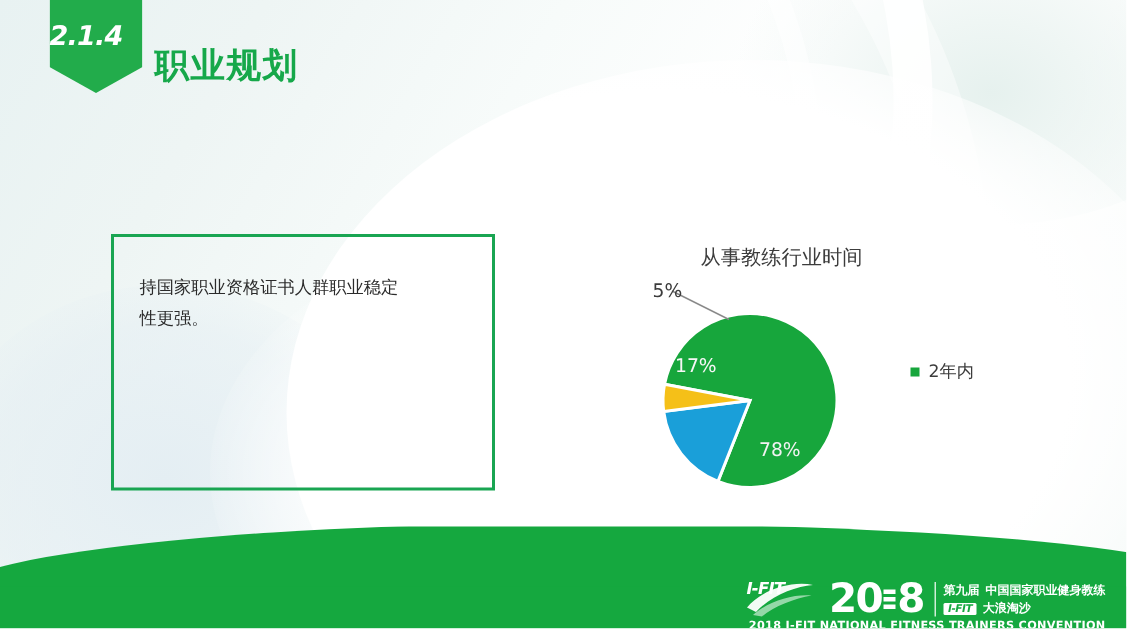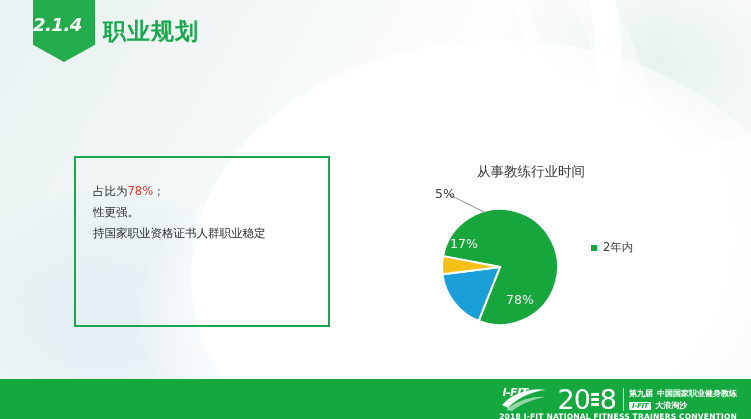--- a/index.html
+++ b/index.html
@@ -87,21 +87,21 @@
     color: #ffffff;
     font-size: 18px;
     font-weight: bold;
     font-style: italic;
     letter-spacing: -0.5px;
     z-index: 6;
     font-family: "DejaVu Sans", "Liberation Sans", sans-serif;
   }
   .header-title {
     position: absolute;
-    left: 103px; top: 16px;
+    left: 103px; top: 28px;
     color: #16a84a;
     font-size: 23px;
     font-weight: bold;
     letter-spacing: 1px;
     z-index: 6;
   }
 
   
   .lead {
     position: absolute;
@@ -133,21 +133,21 @@
     color: #2b2b2b;
     font-size: 11.5px;
     line-height: 21px;
     z-index: 7;
   }
   .callout-text .hl { color: #e8342a; }
 
   
   .chart-title {
     position: absolute;
-    left: 477px; top: 163px;
+    left: 467px; top: 163px;
     width: 190px;
     text-align: left;
     color: #3c3c3c;
     font-size: 13.5px;
     z-index: 7;
   }
   .pie-wrap {
     position: absolute;
     left: 424px; top: 186px;
     width: 160px; height: 148px;
@@ -158,41 +158,41 @@
     color: #3c3c3c;
     font-size: 12.5px;
     z-index: 8;
   }
   .pct-78 { left: 506px; top: 292px; color:#f2f2f2; }
   .pct-17 { left: 450px; top: 236px; color:#f7f7f7; }
   .pct-5  { left: 435px; top: 186px; color:#3c3c3c; }
 
   .legend {
     position: absolute;
-    left: 591px; top: 240px;
+    left: 607px; top: 240px;
     display: flex;
     align-items: center;
     gap: 6px;
     z-index: 7;
   }
   .legend-swatch {
     width: 6px; height: 6px;
     background: #17a63c;
     display: inline-block;
   }
   .legend-label {
     color: #3c3c3c;
     font-size: 11.5px;
   }
 
   
   .footer {
     position: absolute;
     left: 0; bottom: 0;
-    width: 751px; height: 40px;
+    width: 751px; height: 68px;
     overflow: hidden;
     z-index: 8;
   }
   .footer-fill {
     position: absolute;
     left: -40px; bottom: -50px;
     width: 840px; height: 120px;
     background: #15a83f;
     border-radius: 50% 50% 0 0 / 42% 30% 0 0;
   }
@@ -221,21 +221,21 @@
     color: #ffffff;
     font-size: 11px;
     font-weight: bold;
     font-style: italic;
     letter-spacing: -0.5px;
   }
   .year-block {
     display: flex;
     align-items: center;
     color: #ffffff;
-    font-weight: normal;
+    font-weight: bold;
     font-size: 27px;
     letter-spacing: -1px;
     line-height: 1;
     text-align: center;
   }
   .year-sep {
     display: inline-flex;
     flex-direction: column;
     justify-content: center;
     gap: 2px;
@@ -300,23 +300,22 @@
     <div class="blob-white2"></div>
   </div>
 
   <div class="pennant"></div>
   <div class="pennant-label">2.1.4</div>
   <div class="header-title">职业规划</div>
 
 
   <div class="callout"></div>
   <div class="callout-text">
-    <div><span>占比为</span><span class="hl">78%</span><span>；</span></div>
+    <div>持国家职业资格证书人群职业稳定</div>
     <div>性更强。</div>
-    <div>持国家职业资格证书人群职业稳定</div>
   </div>
 
   <div class="chart-title">从事教练行业时间</div>
 
   <div class="pie-wrap">
     <svg width="160" height="148" viewBox="0 0 160 148">
       <g>
         <path id="slice0" stroke="#ffffff" stroke-width="2" d="M 76 81 L 19.027339457736055 70.13188375402797 A 58 58 0 1 1 54.648775944288666 134.9270361815186 Z" fill="#17a63c"></path>
         <path id="slice1" stroke="#ffffff" stroke-width="2" d="M 76 81 L 54.648775944288666 134.9270361815186 A 58 58 0 0 1 18.45734732376029 88.26932754672967 Z" fill="#1a9fd9"></path>
         <path id="slice2" stroke="#ffffff" stroke-width="2" d="M 76 81 L 18.45734732376029 88.26932754672967 A 58 58 0 0 1 19.027339457736062 70.13188375402797 Z" fill="#f5c018"></path>

